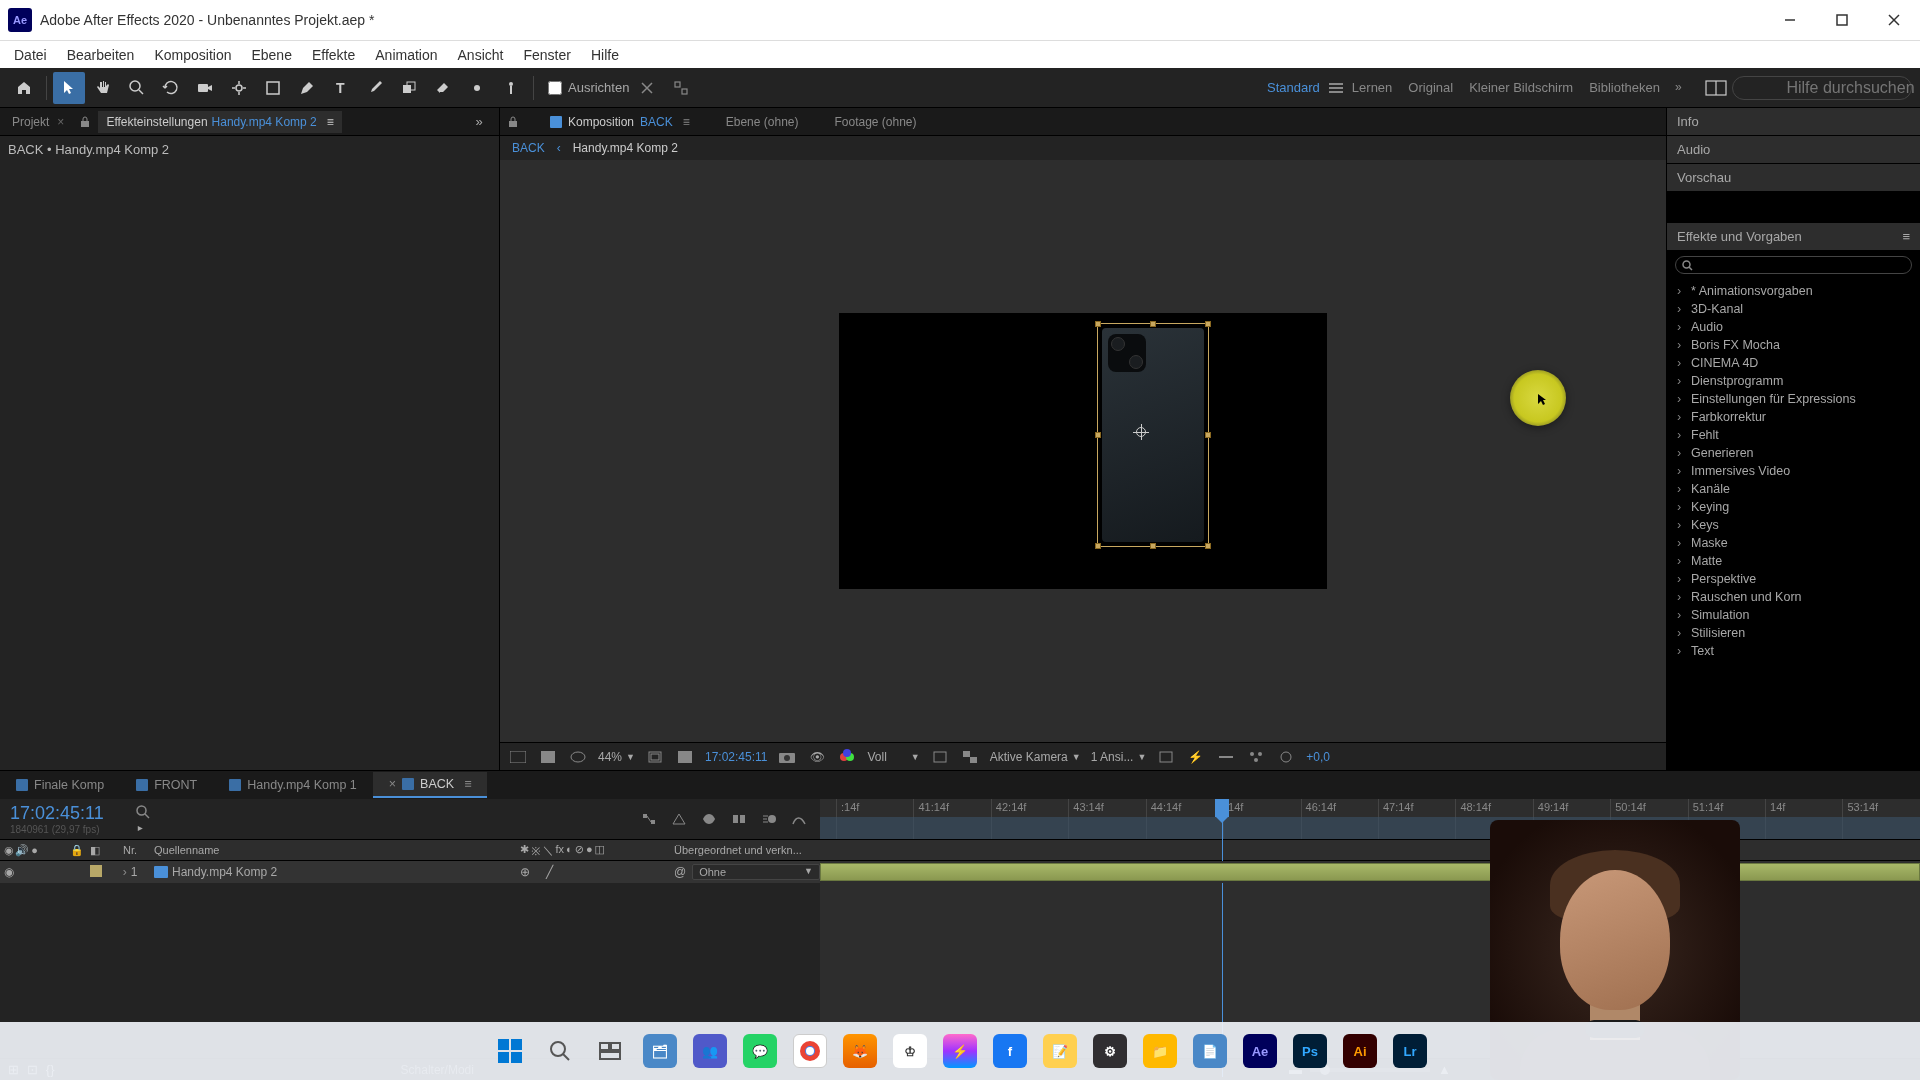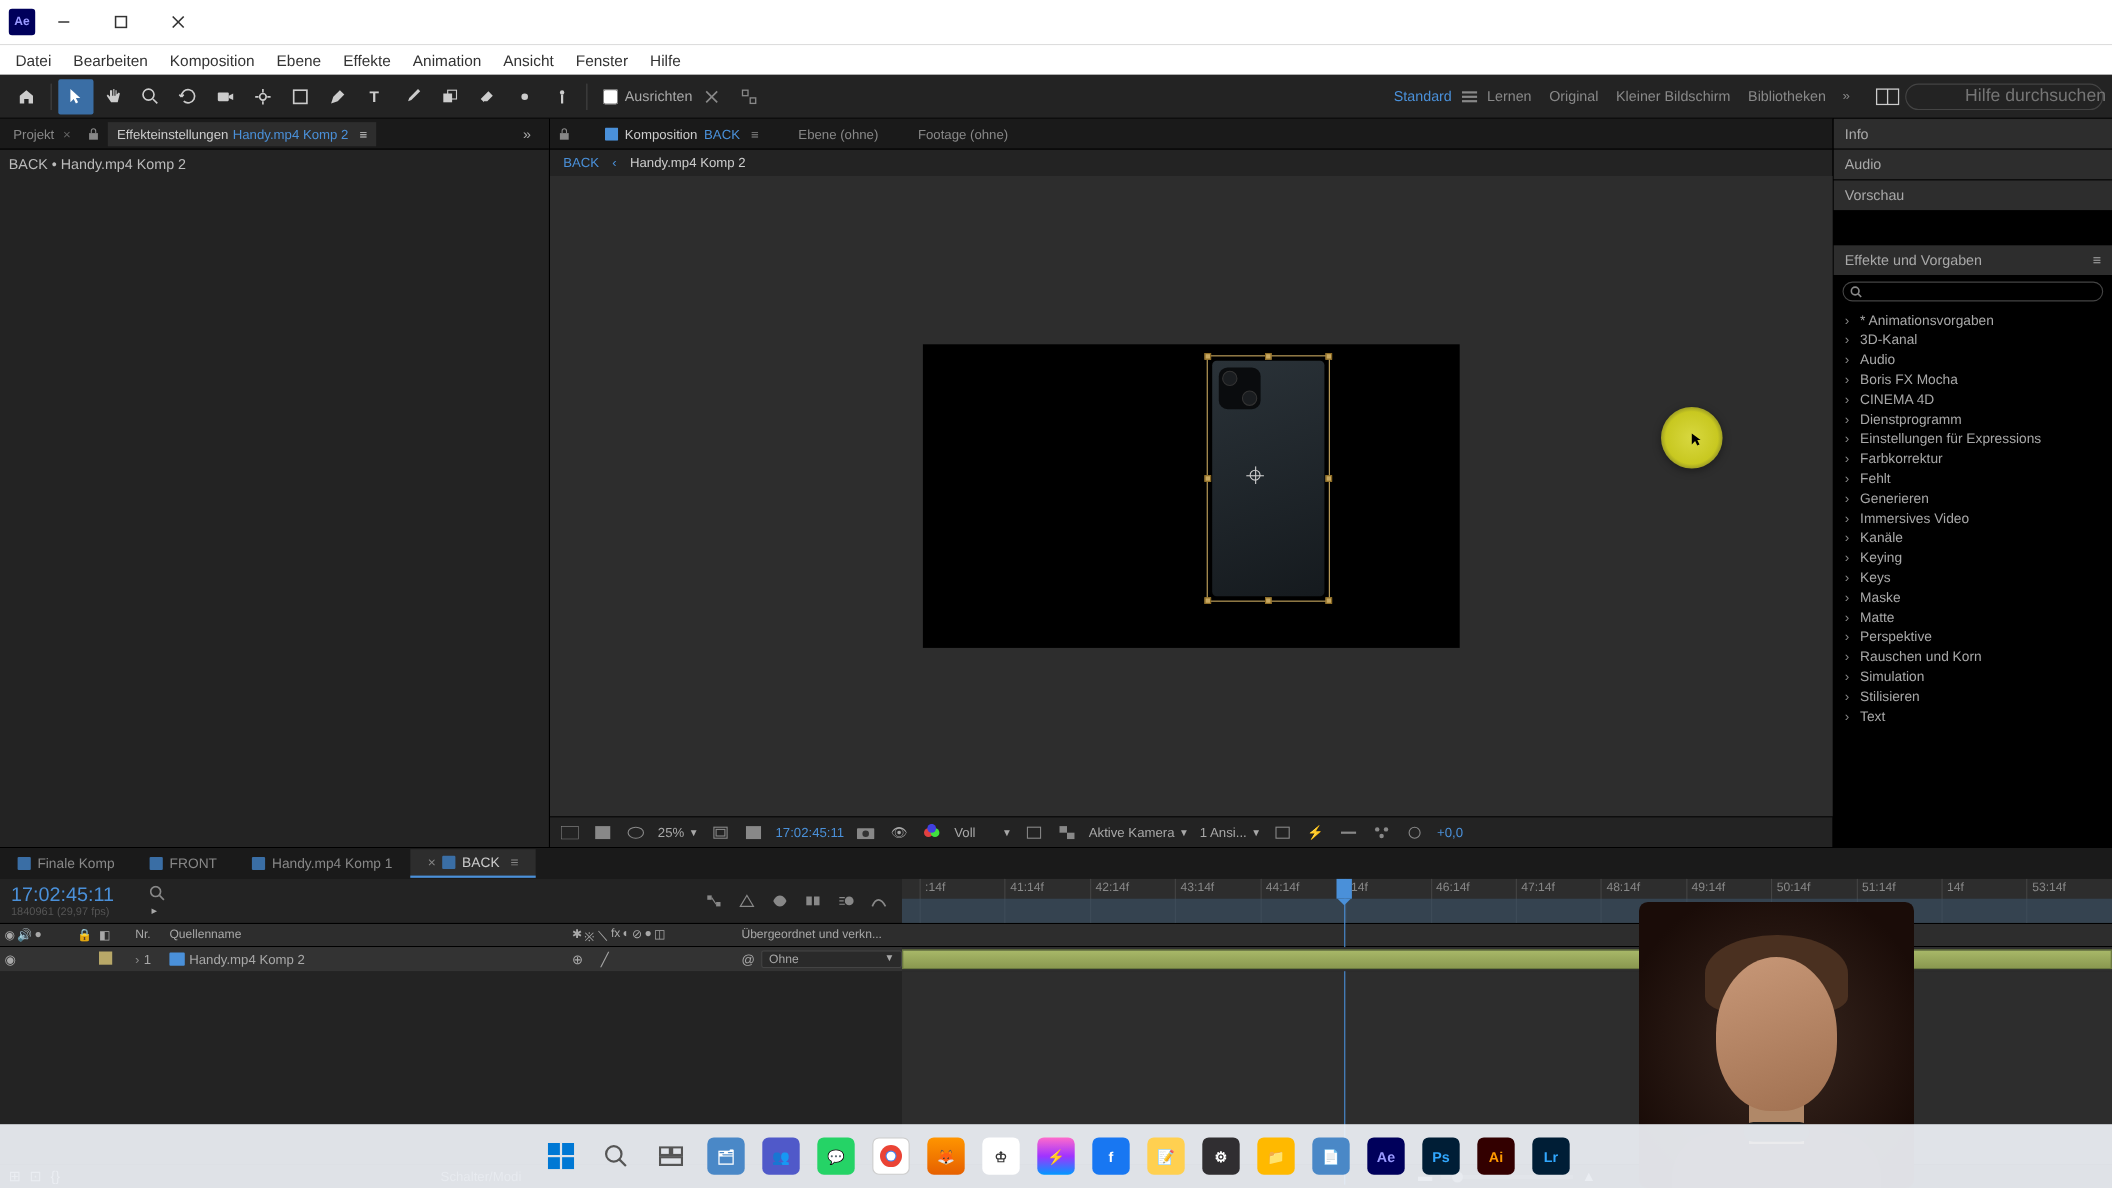--- a/index.html
+++ b/index.html
@@ -155,20 +155,23 @@
 .tb-icon { width: 44px; height: 44px; display: flex; align-items: center; justify-content: center; cursor: pointer; border-radius: 4px; font-size: 22px; }
 .tb-app { width: 34px; height: 34px; border-radius: 6px; display: flex; align-items: center; justify-content: center; font-weight: bold; font-size: 13px; color: #fff; }
 
 svg { display: block; }
 </style>
 </head>
 <body>
 
 <div class="titlebar">
   <div class="ae-logo">Ae</div>
+  <div class="titlebar-text">
+    <span>Adobe After Effects 2020</span> - <span>Unbenanntes Projekt.aep *</span>
+  </div>
   <div class="win-controls">
     <div class="win-btn">
         <svg width="12" height="12">
           <line x1="1" y1="6" x2="11" y2="6" stroke="#333" stroke-width="1.5"></line>
         </svg>
       </div>
     <div class="win-btn">
         <svg width="12" height="12">
           <rect x="1" y="1" width="10" height="10" fill="none" stroke="#333" stroke-width="1.5"></rect>
         </svg>
@@ -412,21 +415,21 @@
           <svg width="14" height="12" fill="#888">
             <rect width="14" height="12"></rect>
           </svg>
         </div>
       <div class="vf-icon">
           <svg width="16" height="12" fill="none" stroke="#888">
             <ellipse cx="8" cy="6" rx="7" ry="5"></ellipse>
           </svg>
         </div>
       <div class="vf-dropdown">
-          <span>25%</span> 
+          <span>44%</span> 
           <span style="font-size:9px">▼</span>
         </div>
       <div class="vf-icon">
           <svg width="14" height="12" fill="none" stroke="#888">
             <rect x="1" y="1" width="12" height="10"></rect>
             <rect x="3" y="3" width="8" height="6"></rect>
           </svg>
         </div>
       <div class="vf-icon">
           <svg width="14" height="12" fill="#888">

